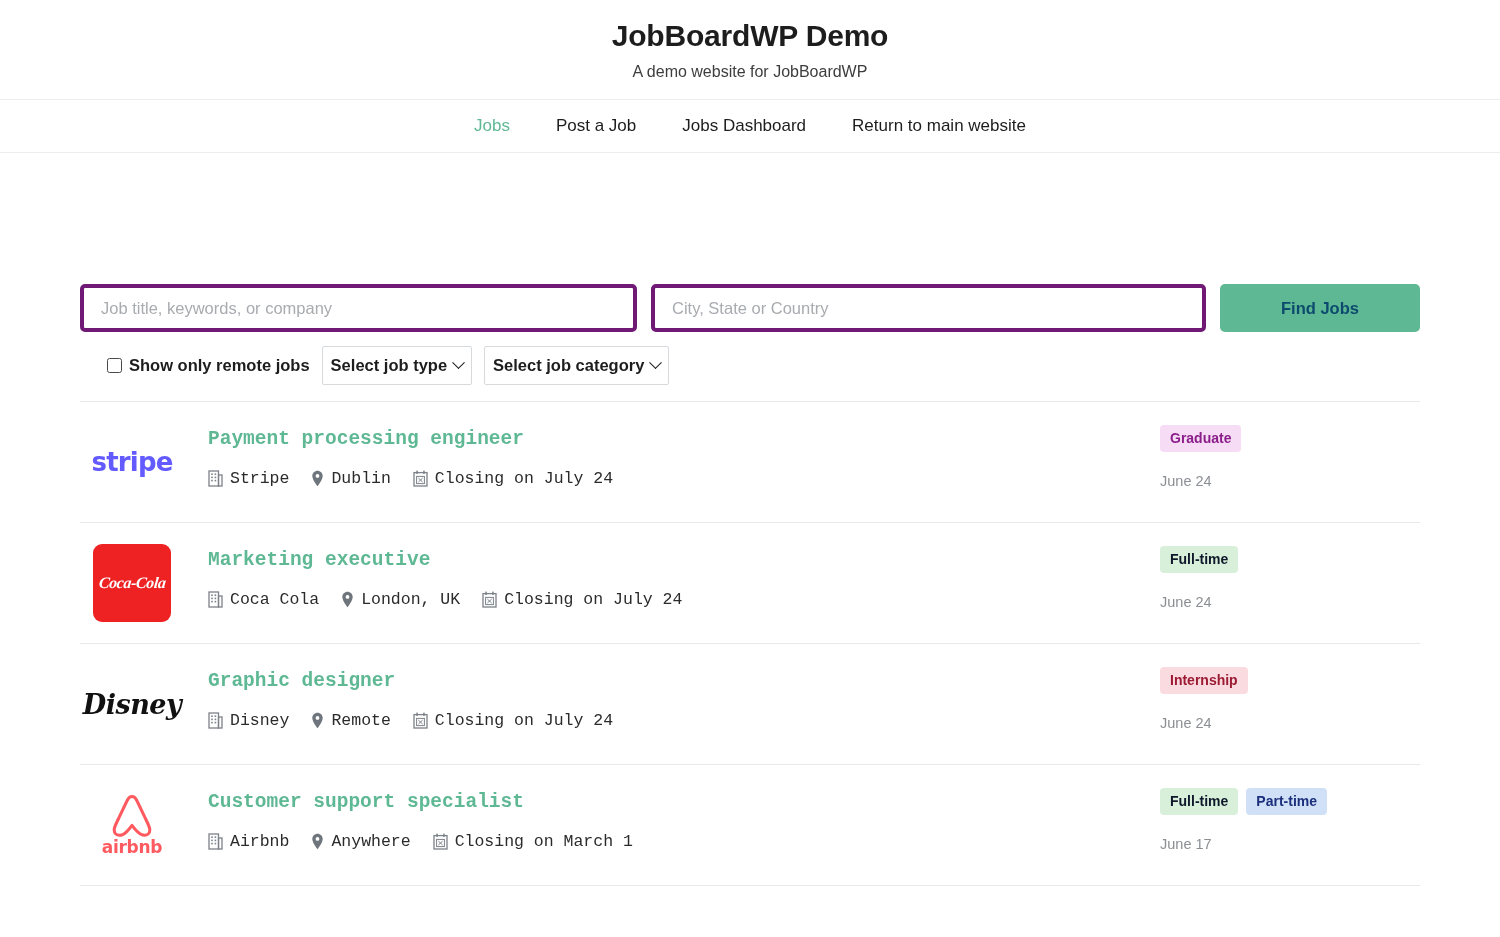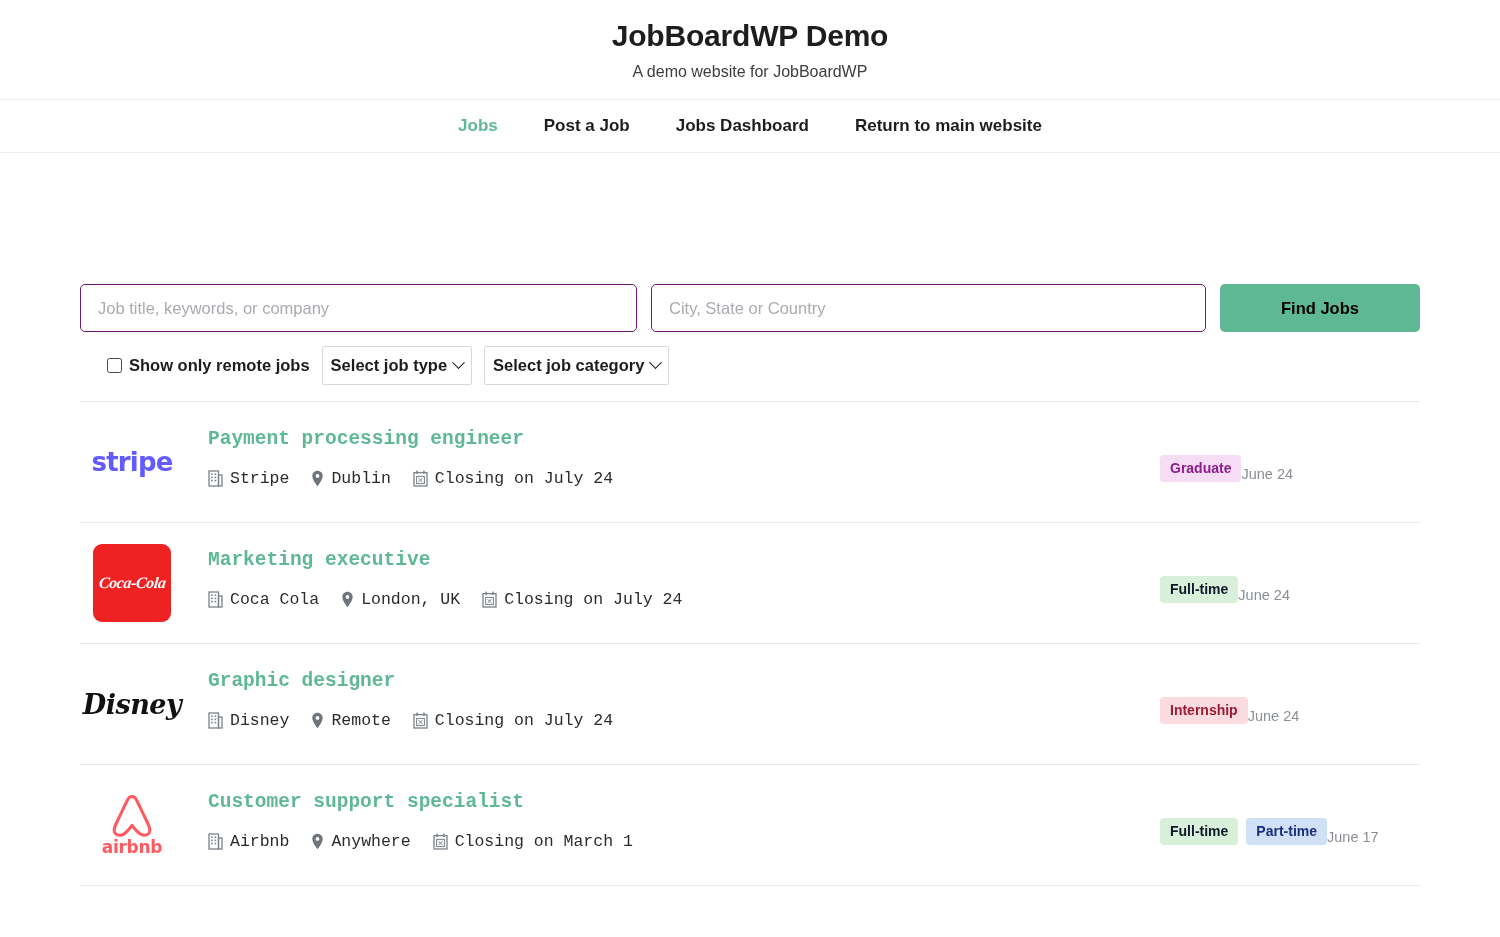--- a/index.html
+++ b/index.html
@@ -45,21 +45,21 @@
     justify-content: center;
   }
   .nav-list {
     display: flex;
     align-items: center;
     gap: 46px;
     list-style: none;
   }
   .nav-link {
     font-size: 17px;
-    font-weight: bold;
+    font-weight: normal;
     color: #1d1d1d;
     text-decoration: none;
     white-space: nowrap;
   }
   .nav-link.is-current { color: #5fb894; }
 
   
   .page-wrap {
     width: 1340px;
     margin: 0 auto;
@@ -67,39 +67,39 @@
   }
 
   
   .search-row {
     display: flex;
     align-items: stretch;
     gap: 14px;
   }
   .search-field {
     height: 48px;
-    border: 1px solid #701a75;
+    border: 4px solid #701a75;
     border-radius: 5px;
     padding: 0 17px;
     font-size: 16.5px;
     font-family: "Liberation Sans", sans-serif;
     color: #2b2b2b;
     background: #fff;
     outline: none;
   }
   .search-field::placeholder { color: #a8abaf; }
   .search-field.keywords { width: 557px; }
   .search-field.location { flex: 1 1 auto; }
   .find-jobs-btn {
     width: 200px;
     height: 48px;
     background: #5fb894;
     border: none;
     border-radius: 5px;
-    color: #000000;
+    color: #0c4a6e;
     font-size: 16.5px;
     font-weight: bold;
     font-family: "Liberation Sans", sans-serif;
     cursor: pointer;
   }
 
   
   .filters-row {
     display: flex;
     align-items: center;
@@ -200,24 +200,22 @@
     align-items: center;
     gap: 7px;
     white-space: nowrap;
   }
   .meta-icon { flex: none; display: block; }
 
   .job-side {
     width: 260px;
     flex: none;
     display: flex;
-    flex-direction: row;
-    align-items: flex-end;
+    flex-direction: column;
     padding-top: 2px;
-    margin-top: 20px;
   }
   .badges {
     display: flex;
     gap: 8px;
     align-items: center;
   }
   .badge {
     font-size: 14px;
     font-weight: bold;
     border-radius: 4px;

